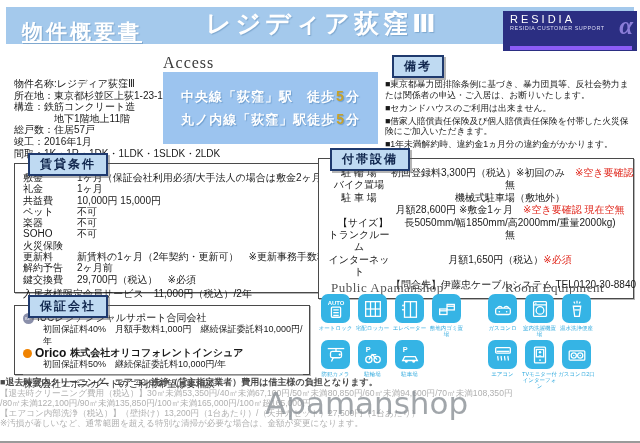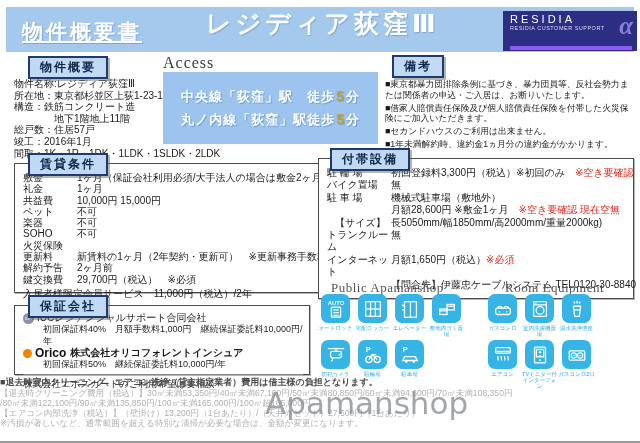--- a/index.html
+++ b/index.html
@@ -4,21 +4,21 @@
 <style>
   * { margin:0; padding:0; box-sizing:border-box; }
   html,body { background:#fff; }
   .page {
     position:relative; width:640px; height:443px; background:#fff;
     font-family:"Liberation Sans","DejaVu Sans",sans-serif;
     color:#222; overflow:hidden;
     border-bottom:2px solid #9a9a9a;
   }
   
-  .header-band { position:absolute; left:6px; top:7px; width:628px; height:45px; background:#a4c9ec; }
+  .header-band { position:absolute; left:6px; top:7px; width:628px; height:37px; background:#a4c9ec; }
   .doc-title { position:absolute; left:16px; top:11px; font-size:21px; font-weight:bold; color:#fff;
     letter-spacing:3px; text-decoration:underline; text-shadow:1px 1px 1px #7fa8cf; }
   .property-title { position:absolute; left:200px; top:0; font-size:25px; font-weight:bold; color:#fff;
     letter-spacing:4px; text-shadow:1px 1px 1px #7fa8cf; }
   .logo-box { position:absolute; left:497px; top:4px; width:134px; height:40px; background:#2b2e82;
     color:#fff; padding:3px 5px 2px 7px; overflow:hidden; }
   .logo-brand { font-size:11px; letter-spacing:3px; font-weight:normal; line-height:11px; }
   .logo-sub { font-size:5.5px; letter-spacing:0.5px; line-height:7px; color:#dcdcf5; }
   .logo-alpha { position:absolute; right:4px; top:1px; font-size:25px; font-style:italic;
     font-family:"Liberation Serif","DejaVu Serif",serif; color:#8b7dd8; font-weight:bold; }
@@ -52,21 +52,21 @@
   .guarantor-frame { left:14px; top:305px; width:296px; height:70px; padding:6px 6px 2px 8px; }
   .g-row { font-size:10px; line-height:12px; color:#1a1a1a; display:flex; align-items:center; }
   .g-terms { font-size:9px; line-height:11.5px; color:#1a1a1a; padding-left:20px; }
   .iuc-mark { display:inline-block; width:11px; height:11px; border-radius:50%; background:#8a8faa;
     color:#fff; font-size:4px; text-align:center; line-height:11px; margin-right:3px; flex:none; }
   .orico-dot { display:inline-block; width:9px; height:9px; border-radius:50%; background:#f08300; margin-right:3px; flex:none; }
   .orico-word { font-weight:bold; font-size:12px; color:#111; margin-right:4px; }
   .g-bold { font-weight:bold; }
   .g-footer { font-size:9.5px; border-top:1px solid #888; margin-top:3px; padding-top:3px; color:#1a1a1a; }
   
-  .facilities-frame { left:318px; top:158px; width:316px; height:141px; padding:8px 4px 4px 8px; }
+  .facilities-frame { left:318px; top:158px; width:316px; height:141px; padding:8px 4px 4px 8px;text-align:center; }
   .facilities-frame .row { font-size:10px; line-height:12.4px; }
   .facilities-frame .lbl { width:64px; }
   .lbl-indent { padding-left:8px; }
   
   .equip-title { position:absolute; font-family:"Liberation Serif","DejaVu Serif",serif; font-size:13px; color:#555; letter-spacing:0.5px; }
   .equip-grid { position:absolute; display:flex; flex-wrap:wrap; }
   .equip-cell { width:37px; display:flex; flex-direction:column; align-items:center; margin-bottom:3px; }
   .equip-icon { width:29px; height:29px; background:#35b4e5; border-radius:7px;
     display:flex; align-items:center; justify-content:center; flex:none; }
   .equip-label { font-size:5.5px; line-height:6px; color:#2ea9de; text-align:center; margin-top:2px; width:37px; }
@@ -88,42 +88,41 @@
     <div class="doc-title">物件概要書</div>
     <div class="property-title">レジディア荻窪Ⅲ</div>
     <div class="logo-box">
       <div class="logo-brand">RESIDIA</div>
       <div class="logo-sub">RESIDIA CUSTOMER SUPPORT</div>
       <div class="logo-alpha">α</div>
       <div class="logo-tagline">入居者様限定会員サービス</div>
     </div>
   </div>
 
-  <div class="chip" style="left:28px; top:56px;">物件概要</div>
   <div class="overview-body">
     <div>物件名称:レジディア荻窪Ⅲ</div>
     <div>所在地：東京都杉並区上荻1-23-17</div>
     <div>構造：鉄筋コンクリート造</div>
     <div>　　　　地下1階地上11階</div>
     <div>総戸数：住居57戸</div>
     <div>竣工：2016年1月</div>
     <div>間取：1K・1R・1DK・1LDK・1SLDK・2LDK</div>
   </div>
 
   <div class="access-title">Access</div>
   <div class="access-box">
     <div class="access-line"><span>中央線「荻窪」駅　徒歩</span><span class="access-num">5</span><span>分</span></div>
     <div class="access-line"><span>丸ノ内線「荻窪」駅徒歩</span><span class="access-num">5</span><span>分</span></div>
   </div>
 
   <div class="chip" style="left:392px; top:55px;">備考</div>
   <div class="remarks-body">
     <div>■東京都暴力団排除条例に基づき、暴力団員等、反社会勢力または関係者の申込・ご入居は、お断りいたします。</div>
+    <div>■セカンドハウスのご利用は出来ません。</div>
     <div>■借家人賠償責任保険及び個人賠償責任保険を付帯した火災保険にご加入いただきます。</div>
-    <div>■セカンドハウスのご利用は出来ません。</div>
     <div>■1年未満解約時、違約金1ヵ月分の違約金がかかります。</div>
   </div>
 
   <div class="chip" style="left:28px; top:153px;">賃貸条件</div>
   <div class="frame rental-frame">
     <div class="row">
         <span class="lbl">敷金</span>
         <span class="val">1ヶ月（保証会社利用必須/大手法人の場合は敷金2ヶ月）</span>
       </div>
     <div class="row">

